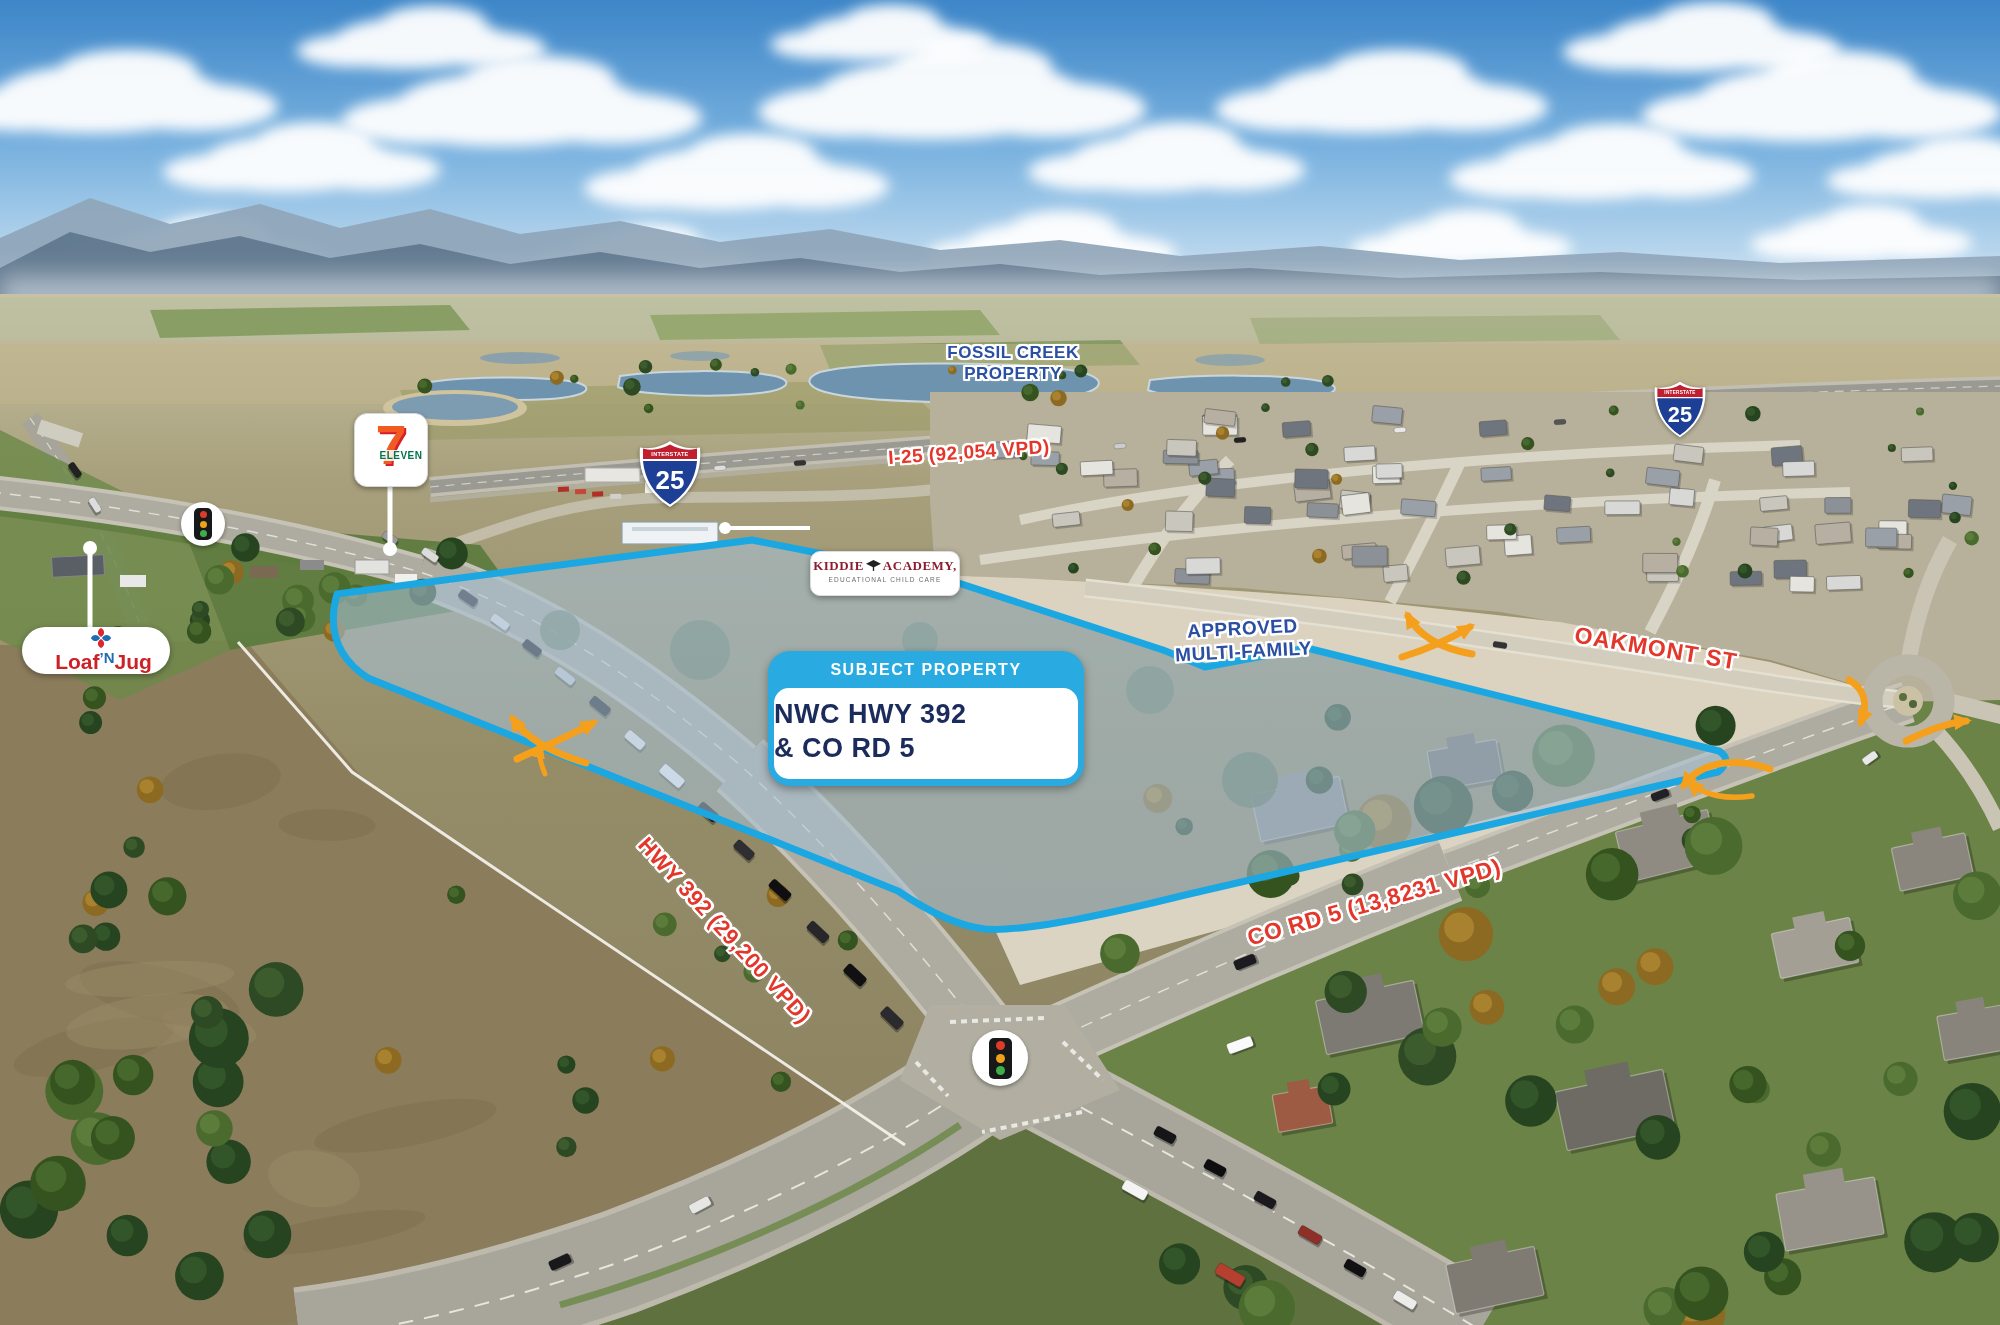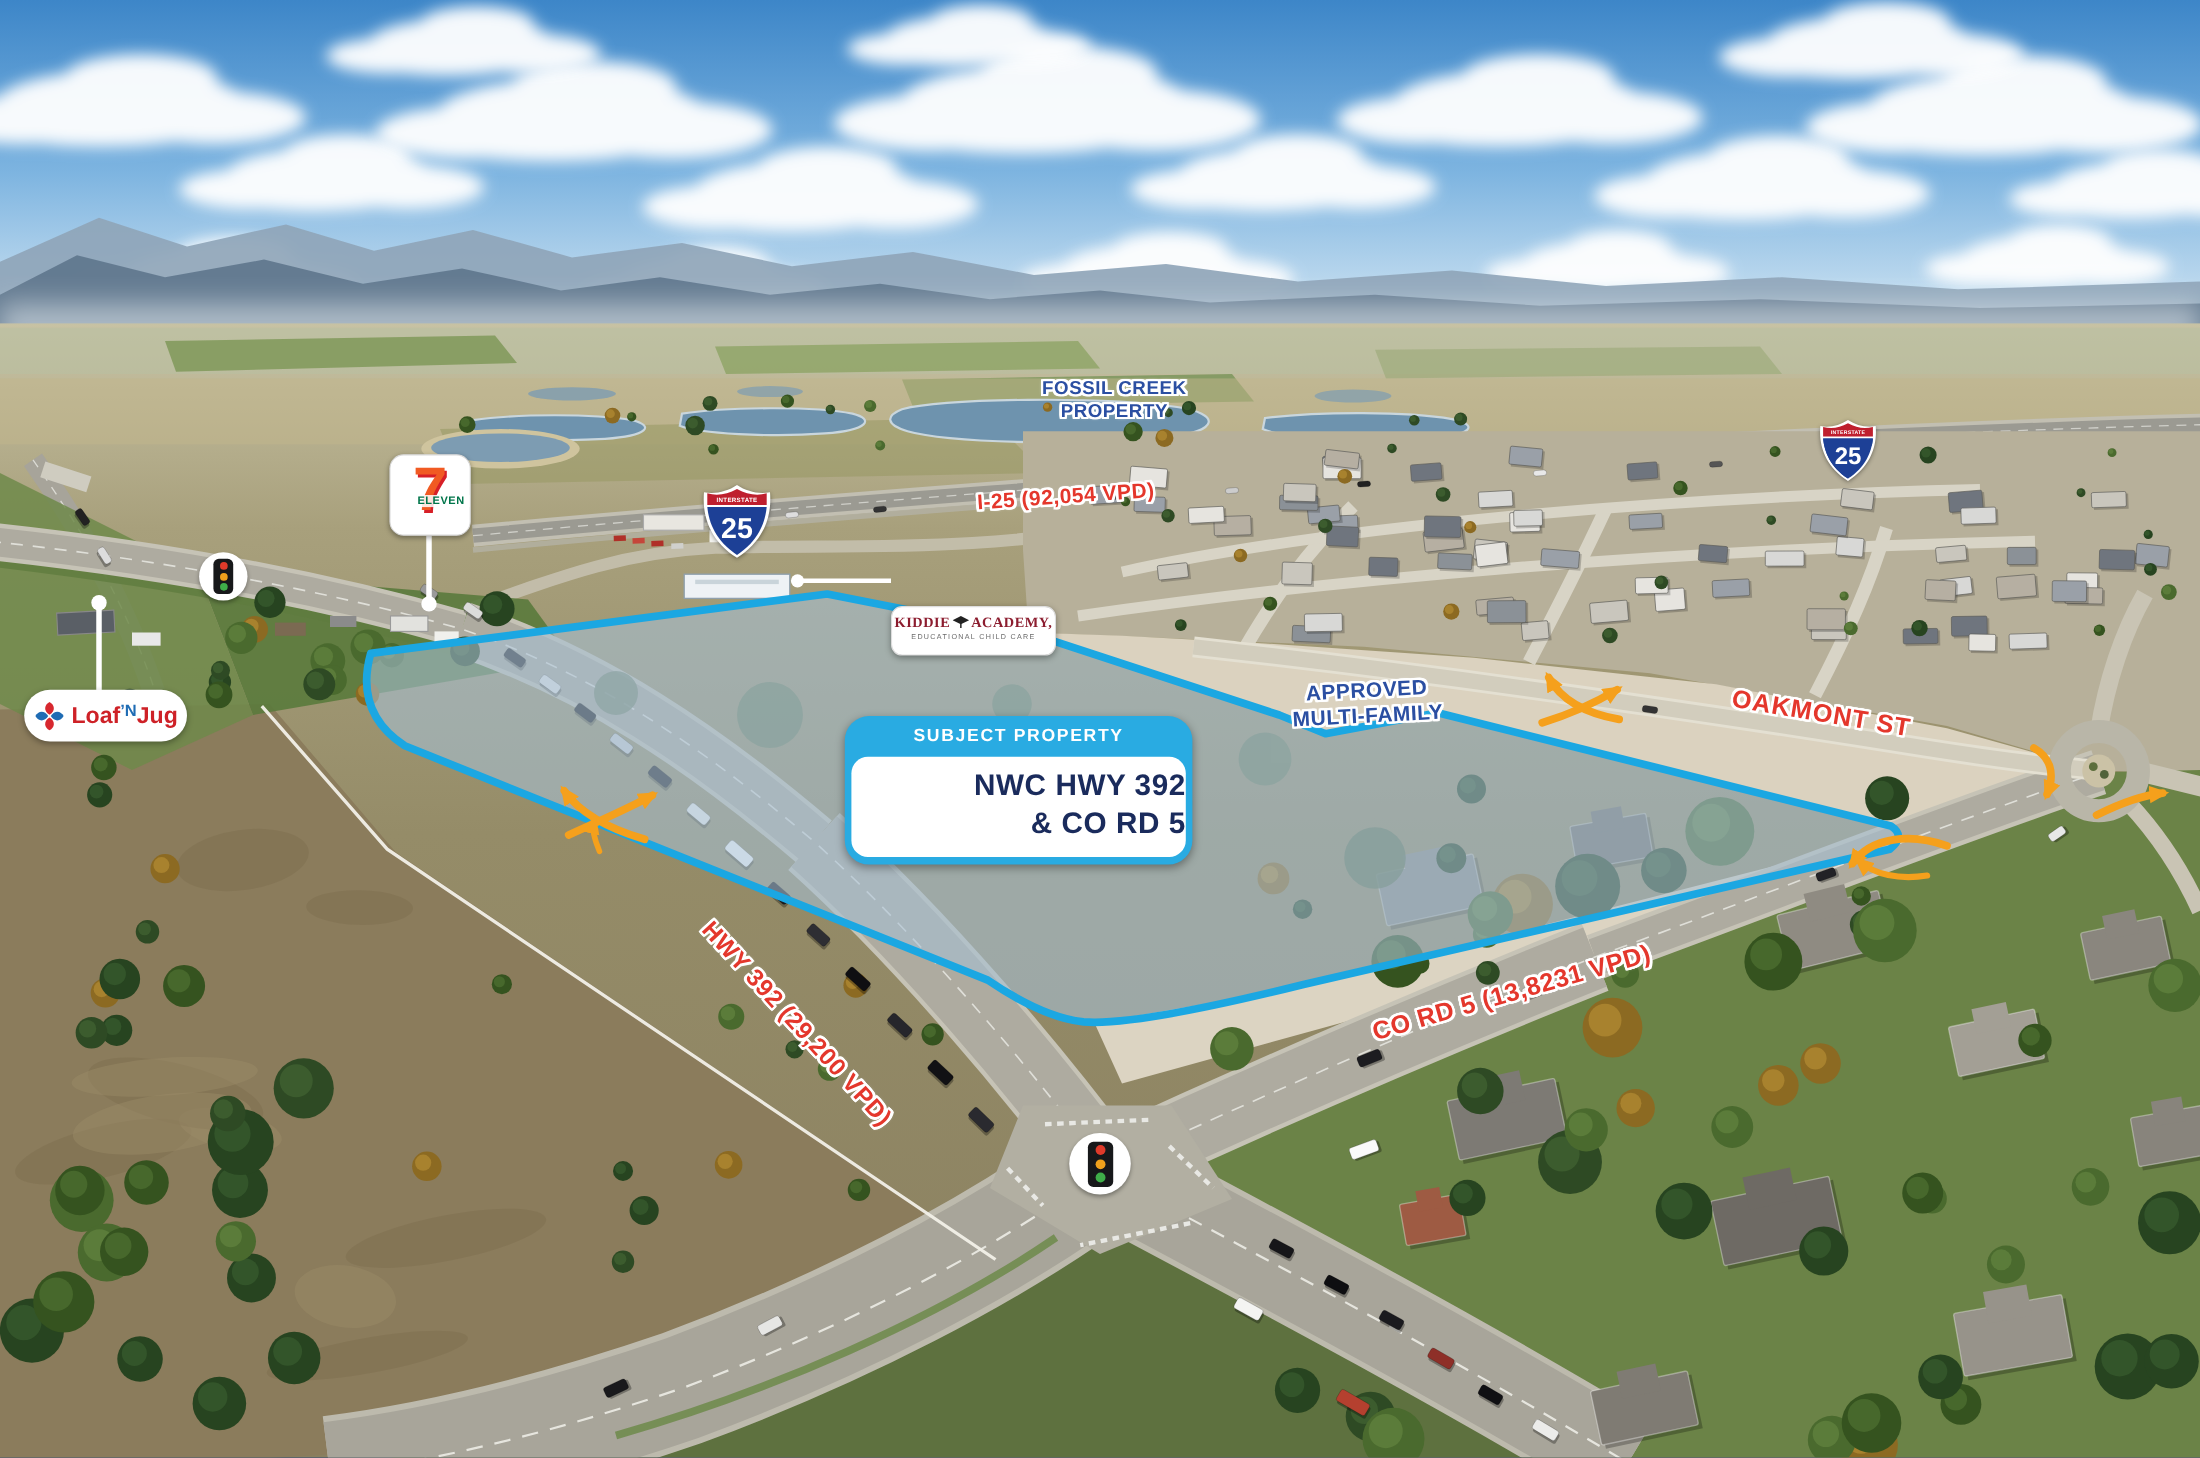--- a/index.html
+++ b/index.html
@@ -15,21 +15,21 @@
                 -2px 1px 0 #fff,2px 1px 0 #fff,-2px 2px 0 #fff,-1px 2px 0 #fff,
                 0 2px 0 #fff,1px 2px 0 #fff,2px 2px 0 #fff,0 0 4px #fff;}
   .lbl-blue{color:#2B4FA2;}
   .lbl-red{color:#E4372C;}
 
   
   .callout{position:absolute;left:768px;top:651px;width:304px;background:#29ABE2;
     border-radius:22px;padding:0 6px 7px 6px;box-shadow:0 3px 8px rgba(0,0,0,.35);}
   .callout-header{color:#fff;font-size:16px;font-weight:800;letter-spacing:1.5px;
     text-align:center;padding:10px 0 9px 0;}
-  .callout-body{background:#fff;border-radius:15px;padding:10px 0 13px 0;text-align:right;}
+  .callout-body{background:#fff;border-radius:15px;padding:10px 0 13px 0;text-align:left;}
   .callout-line{color:#1A2B5C;font-size:27px;font-weight:800;line-height:1.25;letter-spacing:.5px;}
 
   
   .tl{position:absolute;border-radius:50%;background:#fff;display:flex;align-items:center;
       justify-content:center;box-shadow:0 2px 4px rgba(0,0,0,.35);}
   .tl-a{left:181px;top:502px;width:44px;height:44px;}
   .tl-b{left:972px;top:1030px;width:56px;height:56px;}
   .tl-body{background:#17181a;border-radius:5px;display:flex;flex-direction:column;
       align-items:center;justify-content:space-evenly;}
   .tl-a .tl-body{width:18px;height:32px;}
@@ -43,21 +43,21 @@
   .sign711{position:absolute;left:354px;top:413px;width:72px;height:72px;background:#fff;
     border-radius:13px;border:1px solid #d8d8d8;box-shadow:0 2px 5px rgba(0,0,0,.35);}
   .se-wrap{position:relative;width:100%;height:100%;}
   .se-seven{position:absolute;left:0;right:0;top:-2px;text-align:center;font-size:56px;
     font-weight:900;color:#F15A22;text-shadow:2px 2px 0 #d71f27;}
   .se-eleven{position:absolute;left:0;right:0;top:36px;text-align:center;font-size:10px;
     font-weight:800;color:#00754A;letter-spacing:.5px;background:rgba(255,255,255,.85);margin-left:20px;}
 
   .pill{position:absolute;background:#fff;box-shadow:0 2px 6px rgba(0,0,0,.35);}
   .loaf{left:22px;top:627px;width:148px;height:47px;border-radius:24px;display:flex;
-    align-items:center;padding-left:9px;box-sizing:border-box;}
+    align-items:center;padding-left:9px;box-sizing:border-box;flex-direction:column;}
   .loaf-text{font-size:21px;font-weight:800;margin-left:6px;white-space:nowrap;}
   .loaf-red{color:#CE2127;} .loaf-blue{color:#1F6CB4;font-size:15px;vertical-align:6px;}
 
   .kiddie{left:810px;top:505px;width:150px;height:45px;border-radius:10px;border:1px solid #ddd;
     text-align:center;box-sizing:border-box;padding-top:7px;margin-top:46px;}
   .kiddie-l1{font-family:"Liberation Serif",serif;font-weight:700;font-size:13px;color:#8C1D2F;
     letter-spacing:.5px;line-height:1;}
   .kiddie-l2{font-size:6.5px;color:#6b6b6b;letter-spacing:1.2px;margin-top:3px;}
   .cap-ico{display:inline-block;vertical-align:-1px;margin:0 2px;}
 

